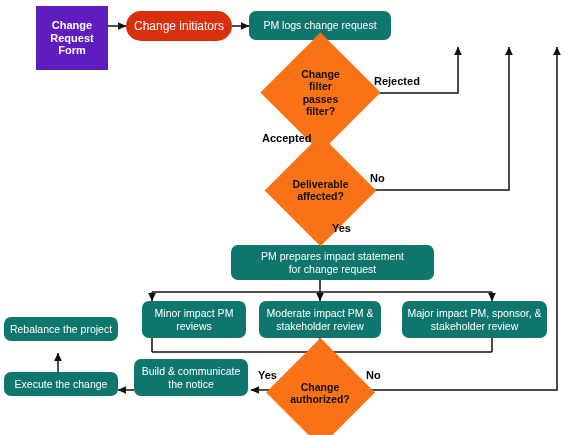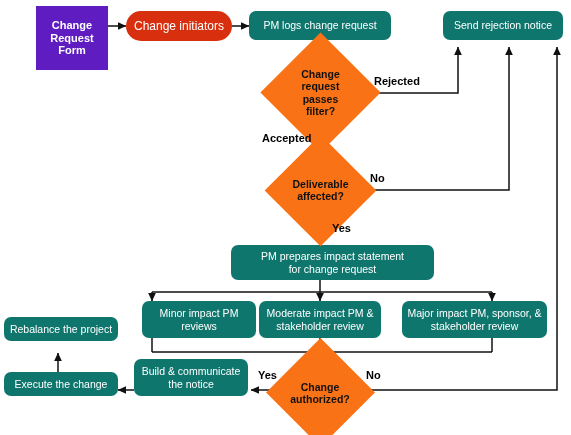--- a/index.html
+++ b/index.html
@@ -133,50 +133,47 @@
   </div>
 
   <div class="node node-oval" style="left:126px; top:11px; width:106px; height:30px;">
     <span>Change initiators</span>
   </div>
 
   <div class="node node-rect" style="left:249px; top:11px; width:142px; height:29px;">
     <span>PM logs change request</span>
   </div>
 
-  <div class="node node-rect" style="left:443px; top:11px; width:120px; height:29px;">
-    <span>Send rejection notice</span>
-  </div>
 
   <div class="node node-diamond" style="left:278px; top:50px; width:85px; height:85px;">
     <div class="diamond-shape"></div>
     <div class="dlabel">
       <div>Change</div>
-      <div>request</div>
+      <div>filter</div>
       <div>passes</div>
       <div>filter?</div>
     </div>
   </div>
 
   <div class="node node-diamond" style="left:278px; top:151px; width:85px; height:78px;">
     <div class="diamond-shape" style="width:79px;height:79px;left:3px;top:0px;"></div>
     <div class="dlabel">
       <div>Deliverable</div>
       <div>affected?</div>
     </div>
   </div>
 
   <div class="node node-rect" style="left:231px; top:245px; width:203px; height:35px;">
     <div>
       <div>PM prepares impact statement</div>
       <div>for change request</div>
     </div>
   </div>
 
-  <div class="node node-rect" style="left:142px; top:301px; width:114px; height:37px;">
+  <div class="node node-rect" style="left:142px; top:301px; width:104px; height:37px;">
     <div>
       <div>Minor  impact PM</div>
       <div>reviews</div>
     </div>
   </div>
 
   <div class="node node-rect" style="left:259px; top:301px; width:122px; height:37px;justify-content:center;">
     <div>
       <div>Moderate  impact PM &amp;</div>
       <div>stakeholder review</div>

